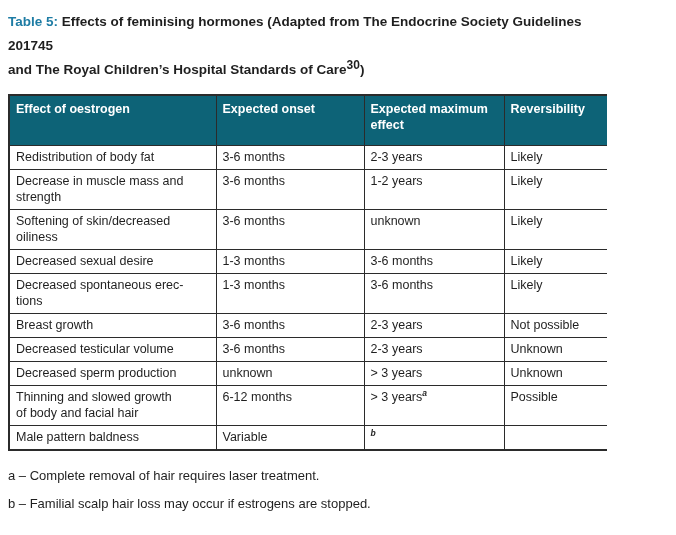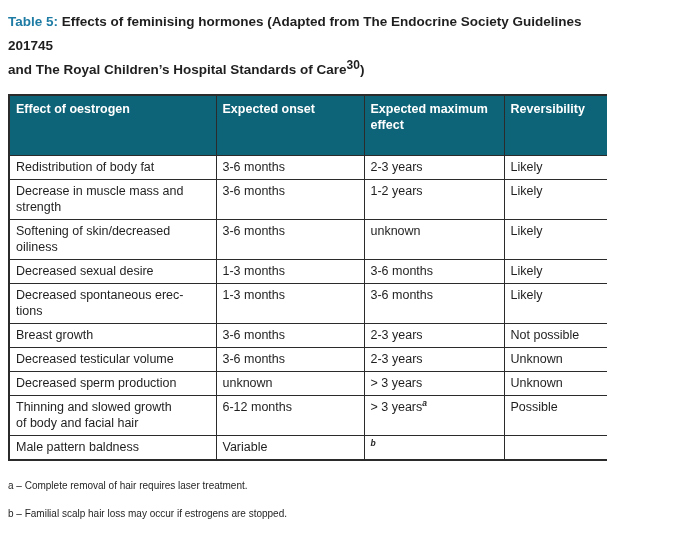--- a/index.html
+++ b/index.html
@@ -49,36 +49,36 @@
     vertical-align: top;
     text-align: left;
     overflow: hidden;
   }
   table.effects { border: 2px solid #2b2b2b; }
   table.effects thead th {
     background: #0d6377;
     color: #ffffff;
     font-weight: bold;
     padding-top: 5px;
-    padding-bottom: 22px;
+    padding-bottom: 12px;
   }
   td.effect-cell { white-space: pre-line; margin-top: 48px; }
   td .sup-note {
     font-size: 8.5px;
     font-style: italic;
     font-weight: bold;
     vertical-align: super;
     line-height: 0;
   }
   .footnotes {
     margin-top: 17px;
   }
   .footnote {
     margin: 0 0 13px 0;
-    font-size: 10px;
+    font-size: 13px;
     line-height: 15px;
     color: #1f1f1f;
   }
 </style>
 </head>
 <body>
 
 <div class="page">
 
   <p class="caption"><span class="caption-label">Table 5:</span><span> Effects of feminising hormones (Adapted from The Endocrine Society Guidelines 201745</span><br>

